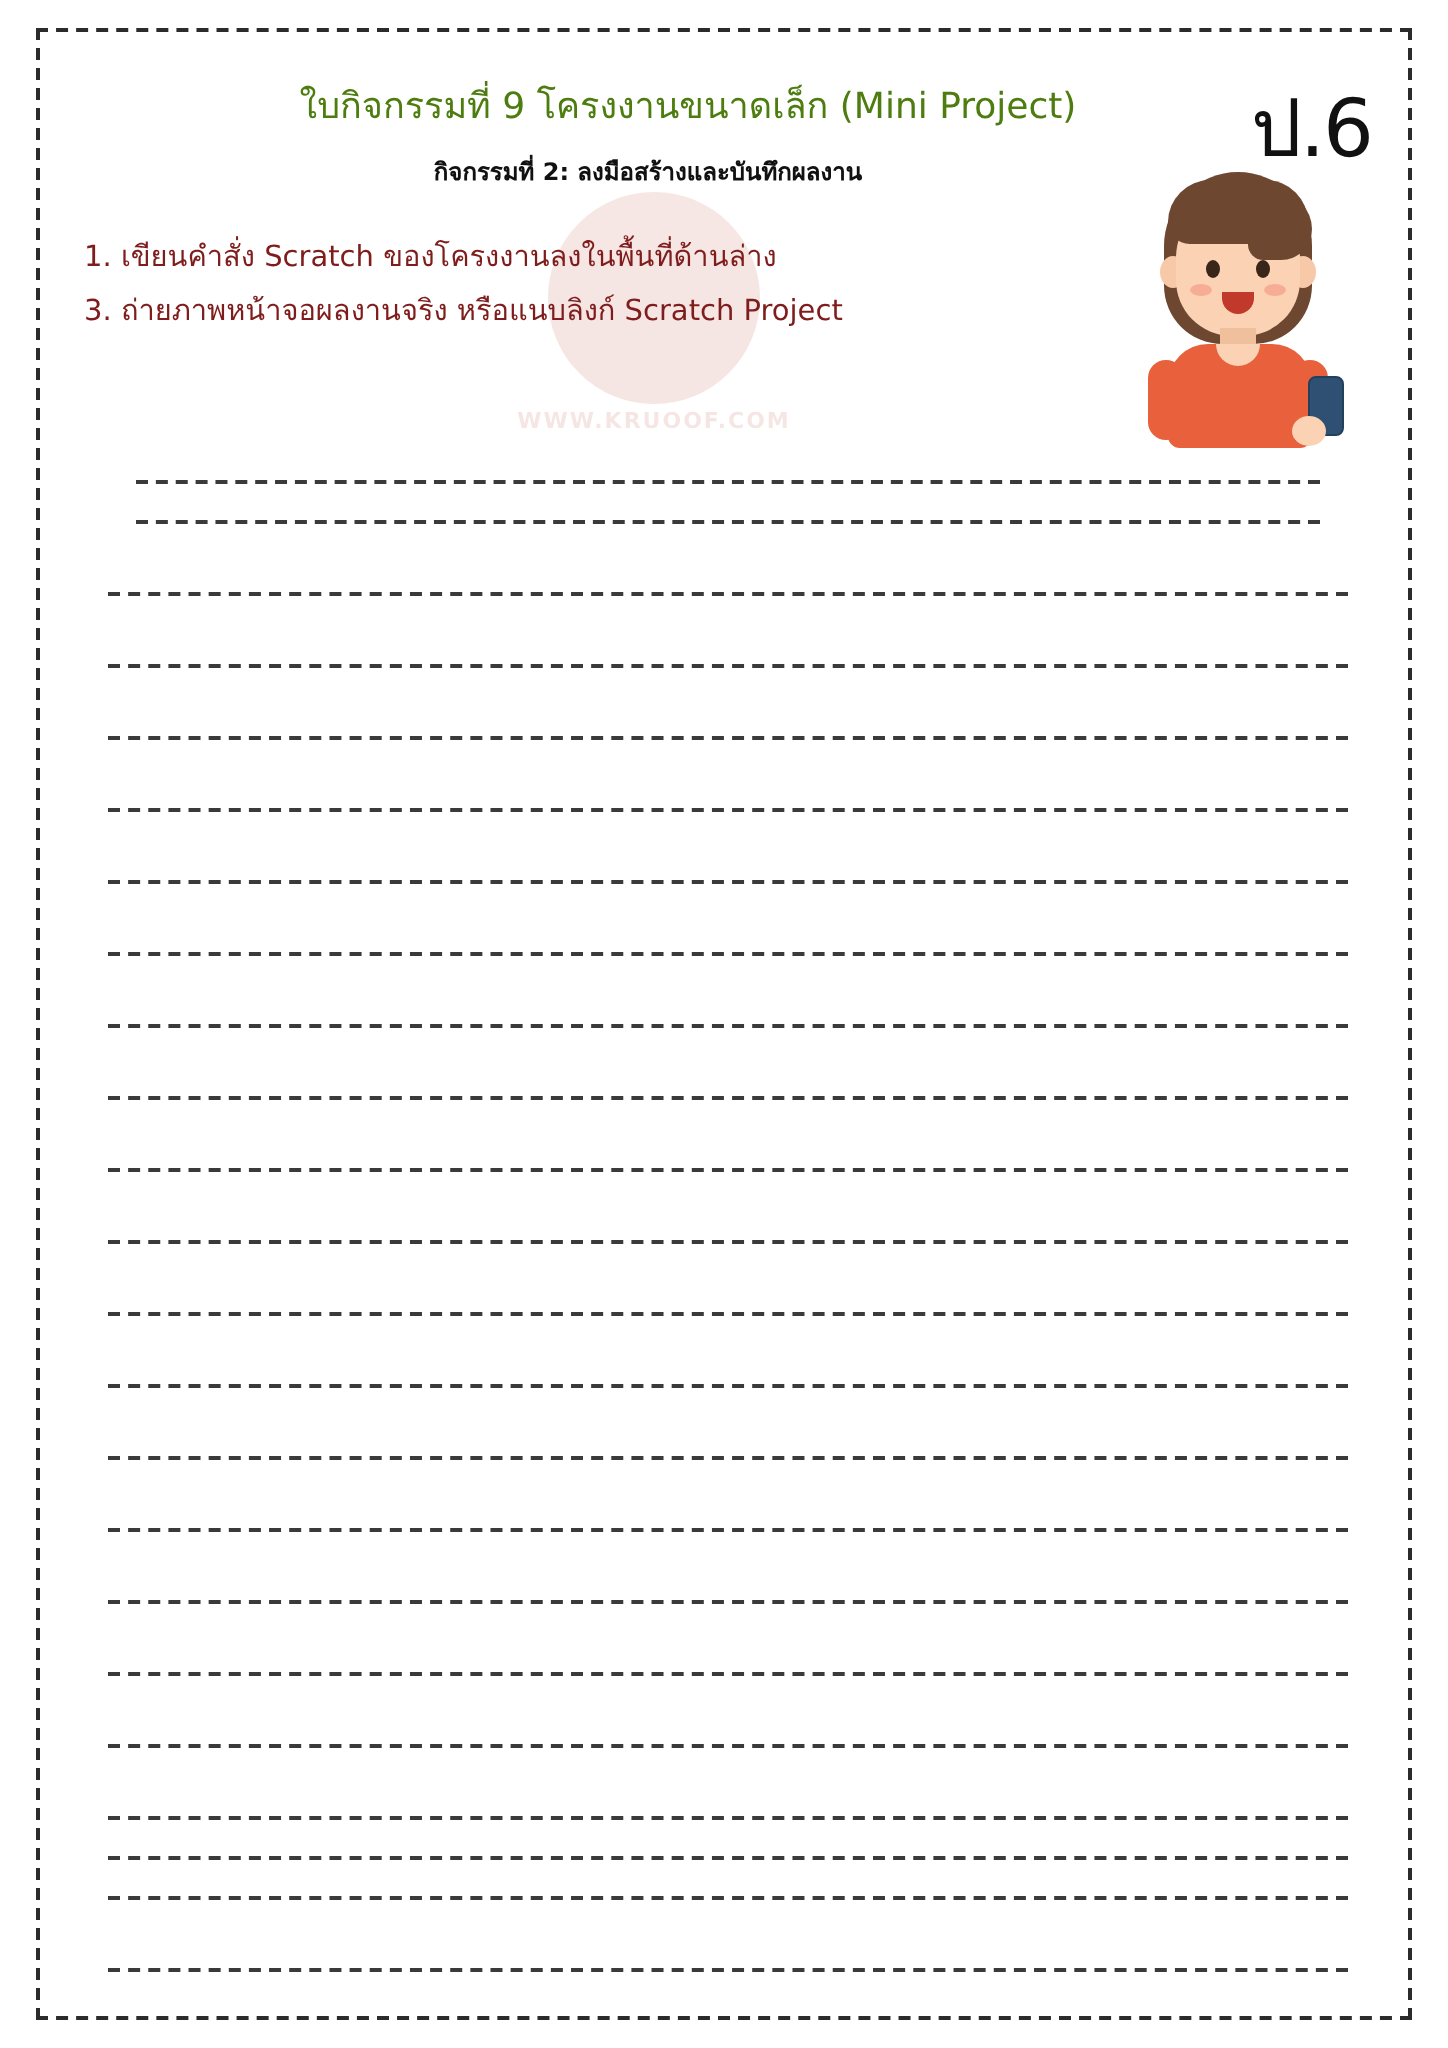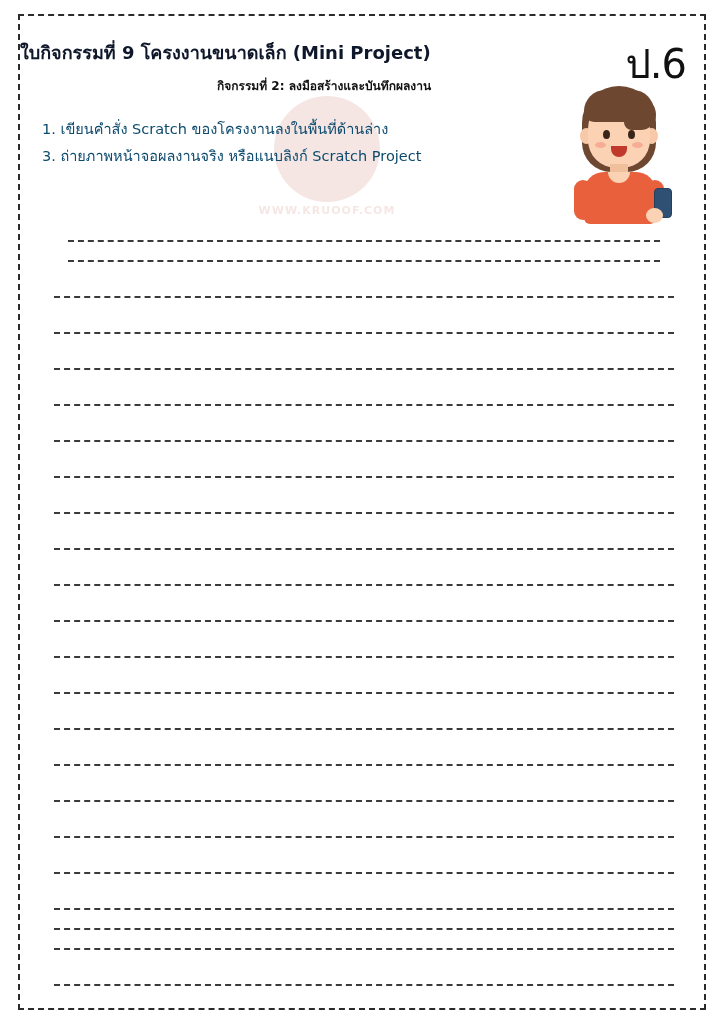--- a/index.html
+++ b/index.html
@@ -62,24 +62,24 @@
     font-size: 40px;
     font-weight: normal;
     color: #111;
     letter-spacing: -1px;
   }
   .title {
     position: absolute;
     left: 0;
     top: 22px;
     width: 688px;
-    text-align: left;
+    text-align: center;
     font-size: 18px;
-    font-weight: bold;
-    color: #0f172a;
+    font-weight: normal;
+    color: #4d7c0f;
     padding-right: 40px;
     box-sizing: border-box;
   }
   .subtitle {
     position: absolute;
     left: 0;
     top: 60px;
     width: 688px;
     text-align: center;
     font-size: 12px;
@@ -90,21 +90,21 @@
   }
   .instructions {
     position: absolute;
     left: 22px;
     top: 100px;
     width: 480px;
   }
   .instructions .line {
     font-size: 14.5px;
     line-height: 1.85;
-    color: #0c4a6e;
+    color: #7f1d1d;
     white-space: nowrap;
   }
   
   .illus {
     position: absolute;
     right: 26px;
     top: 68px;
     width: 112px;
     height: 140px;
   }

